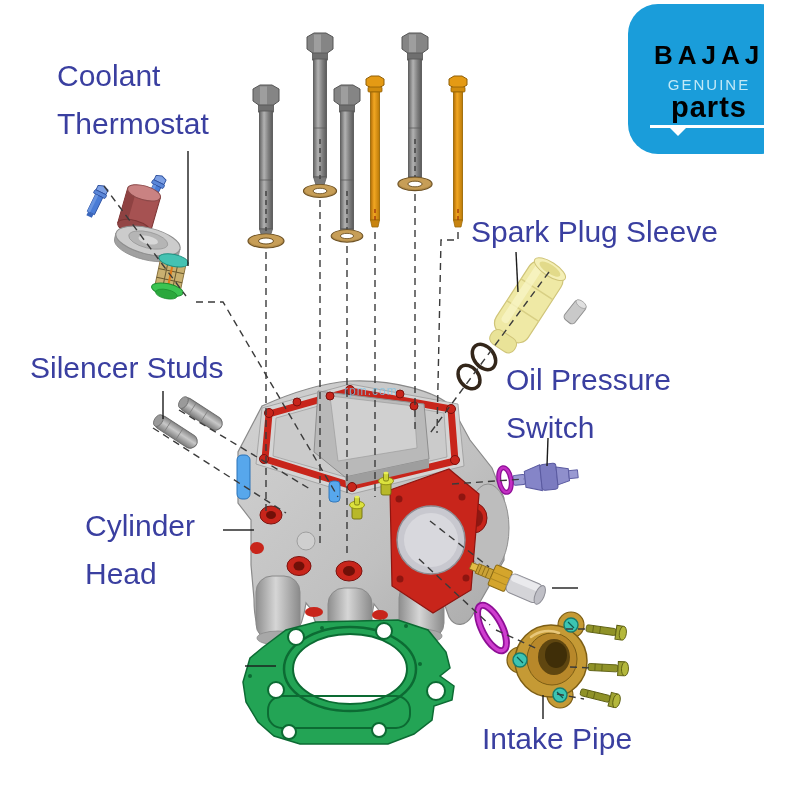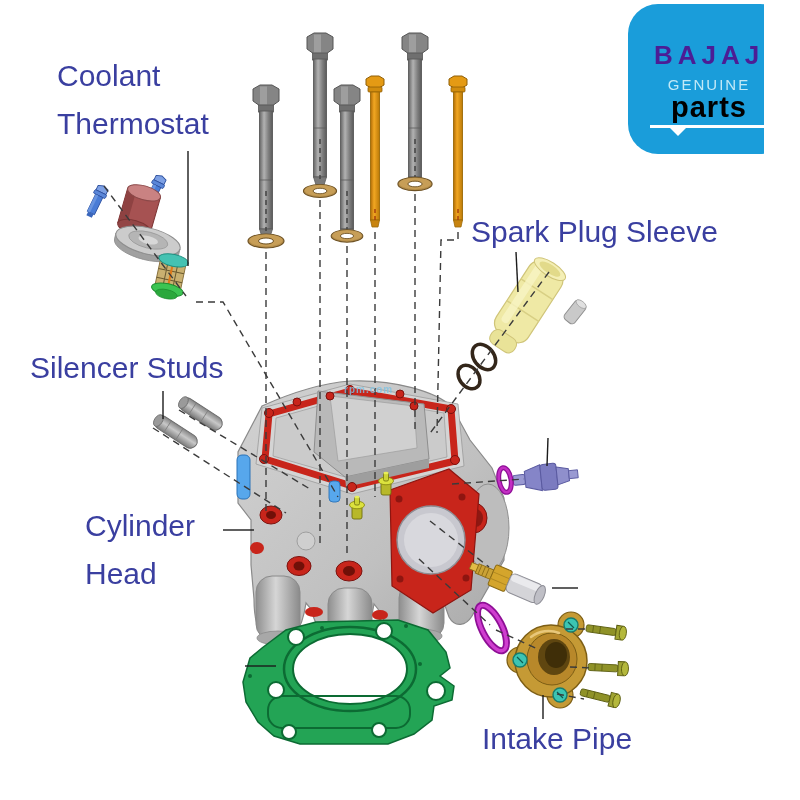--- a/index.html
+++ b/index.html
@@ -9,25 +9,25 @@
   .label{position:absolute;color:var(--label-text,#3a3fa0);font-size:30px;line-height:48px;white-space:nowrap;}
   .label span{display:block;}
   #lbl-coolant{left:57px;top:52px;}
   #lbl-silencer{left:30px;top:344px;}
   #lbl-cylinder{left:85px;top:502px;}
   #lbl-gasket{left:38px;top:640px;}
   #lbl-spark{left:471px;top:208px;}
   #lbl-oil{left:506px;top:356px;}
   #lbl-temp{left:580px;top:523px;font-size:29px;line-height:50px;}
   #lbl-intake{left:482px;top:715px;}
-  .watermark{position:absolute;left:344px;top:384px;font-size:10px;font-weight:bold;
+  .watermark{position:absolute;left:344px;top:384px;font-size:12px;font-weight:normal;
              letter-spacing:1px;color:var(--watermark,#7fc3e3);opacity:.8;}
   .logo{position:absolute;left:628px;top:4px;width:162px;height:150px;background:var(--logo-bg,#1a9dda);
         border-radius:30px;text-align:center;}
-  .logo-brand{margin-top:36px;font-size:26px;font-weight:bold;color:#4c1d95;letter-spacing:5px;}
+  .logo-brand{margin-top:36px;font-size:26px;font-weight:bold;color:#000000;letter-spacing:5px;}
   .logo-genuine{font-size:15px;color:#c2e9f7;letter-spacing:2px;margin-top:5px;}
   .logo-parts{font-size:29px;font-weight:bold;color:#000000;letter-spacing:1px;margin-top:-2px;}
   .logo-underline{position:relative;width:118px;height:3px;background:#fff;margin:1px auto 0;}
   .logo-chevron{position:absolute;left:20px;top:3px;width:0;height:0;
         border-left:8px solid transparent;border-right:8px solid transparent;border-top:8px solid #fff;}
 </style>
 </head>
 <body>
 
 <div class="canvas">
@@ -375,20 +375,24 @@
 <div class="label" id="lbl-cylinder">
   <span>Cylinder</span>
   <span>Head</span>
 </div>
 <div class="label" id="lbl-silencer">
   <span>Silencer Studs</span>
 </div>
 <div class="label" id="lbl-spark">
   <span>Spark Plug Sleeve</span>
 </div>
+<div class="label" id="lbl-oil">
+  <span>Oil Pressure</span>
+  <span>Switch</span>
+</div>
 <div class="label" id="lbl-temp">
 </div>
 <div class="label" id="lbl-intake">
   <span>Intake Pipe</span>
 </div>
 
 <div class="watermark">rpm.com</div>
 
 <div class="logo">
   <div class="logo-brand">BAJAJ</div>

